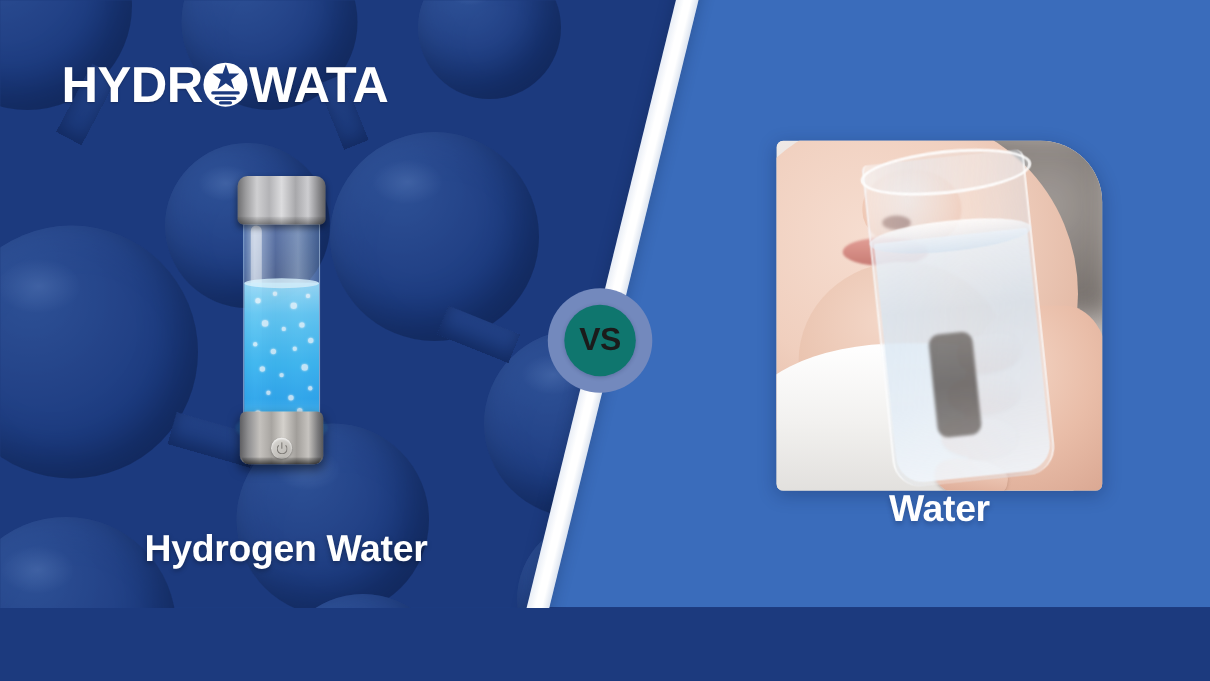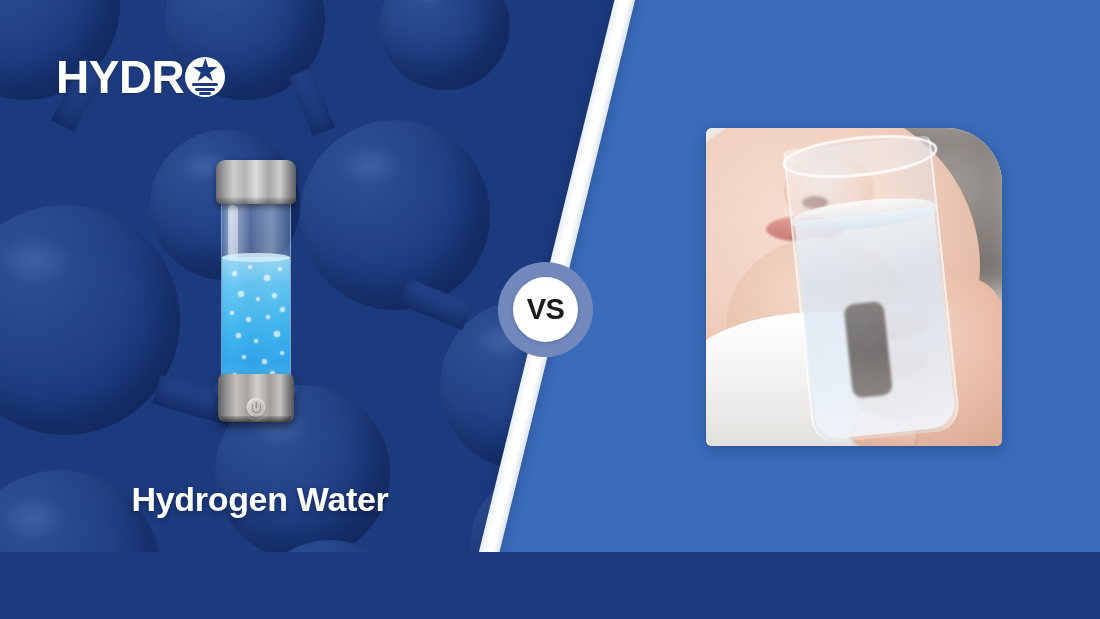--- a/index.html
+++ b/index.html
@@ -192,21 +192,21 @@
   
   .vs-badge {
     position:absolute; left:498px; top:262px;
     width:95px; height:95px; border-radius:50%;
     background:#7389bd;
     display:flex; align-items:center; justify-content:center;
     z-index:8;
   }
   .vs-inner {
     width:65px; height:65px; border-radius:50%;
-    background:#ffffff;
+    background:#0f766e;
     display:flex; align-items:center; justify-content:center;
     box-shadow:0 1px 4px rgba(10,25,60,.22);
   }
   .vs-text {
     font-size:29px; font-weight:800; color:#1b1b1b;
     letter-spacing:-.5px; line-height:1;
   }
 
   
   .photo {
@@ -358,20 +358,21 @@
   </div>
 
   <div class="logo">
     <span class="logo-text">HYDR</span>
     <span class="logo-mark">
       <span class="star"></span>
       <span class="wave w1"></span>
       <span class="wave w2"></span>
       <span class="wave w3"></span>
     </span>
+    <span class="logo-text">WATA</span>
   </div>
 
   <div class="bottle">
     <div class="cap"></div>
     <div class="glass">
       <div class="glass-sheen"></div>
       <div class="water">
         <div class="water-top"></div>
         <div class="bubble" style="left:10px;  top:14px; width:5px;  height:5px;"></div>
         <div class="bubble" style="left:26px;  top:8px;  width:4px;  height:4px;"></div>
@@ -426,15 +427,16 @@
       <div class="ph-glass-rim"></div>
       <div class="ph-water">
         <div class="ph-dark-streak"></div>
       </div>
       <div class="ph-water-surface"></div>
     </div>
   </div>
 
   <div class="cap-left">Hydrogen Water</div>
   <div class="cap-right">
+    <div>Water</div>
   </div>
 
 </div>
 
 </body></html>

